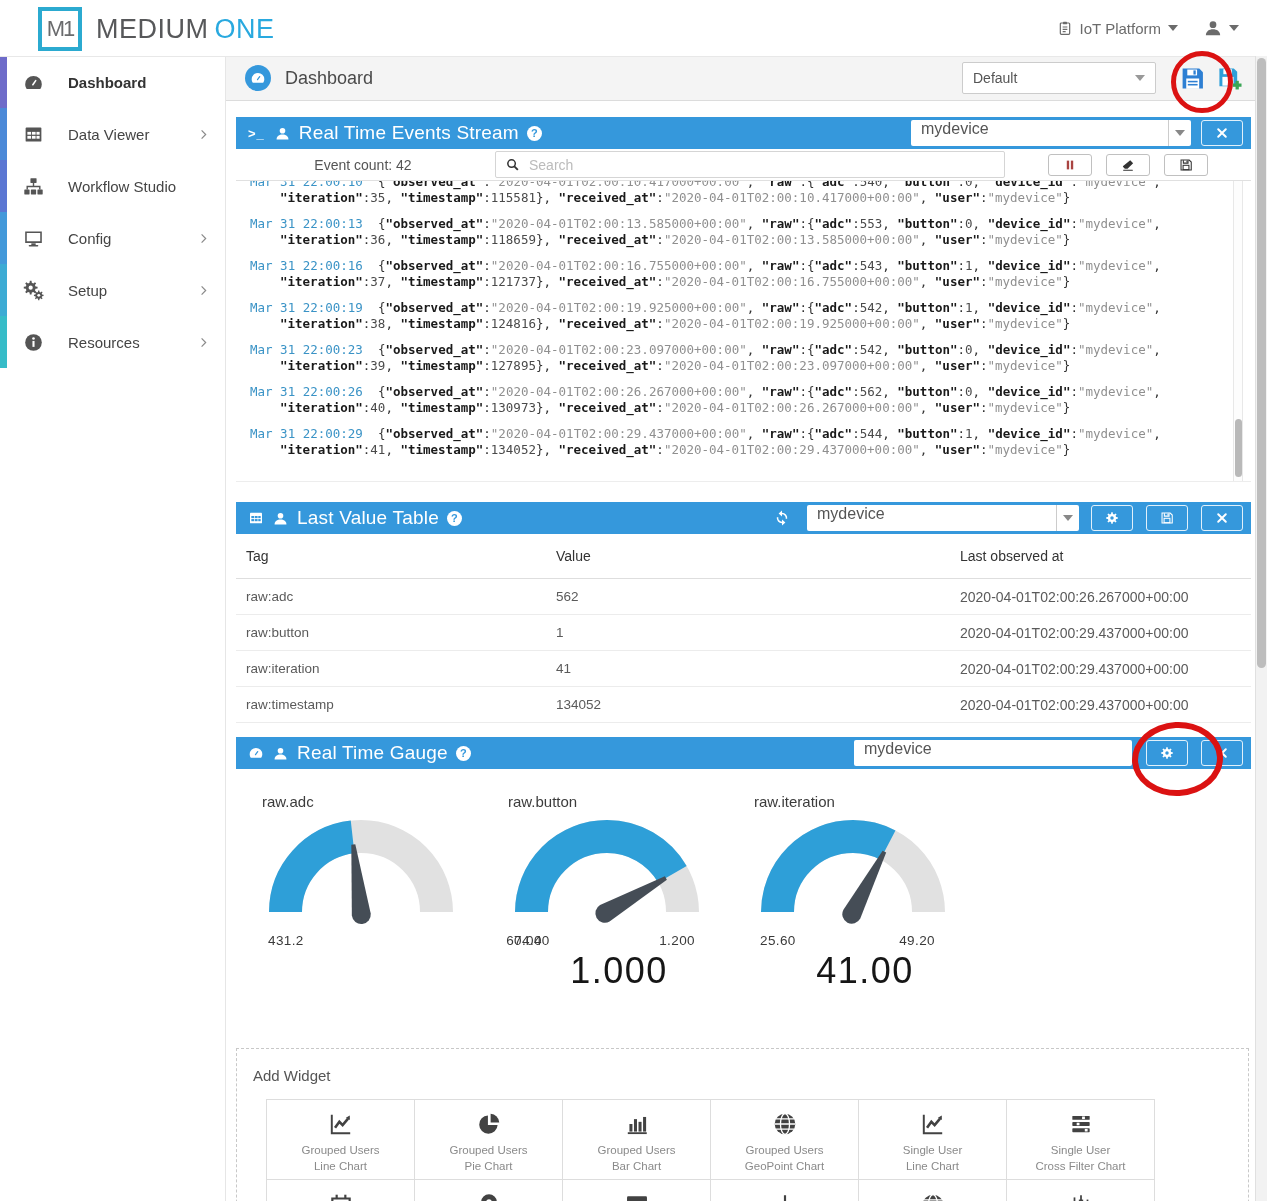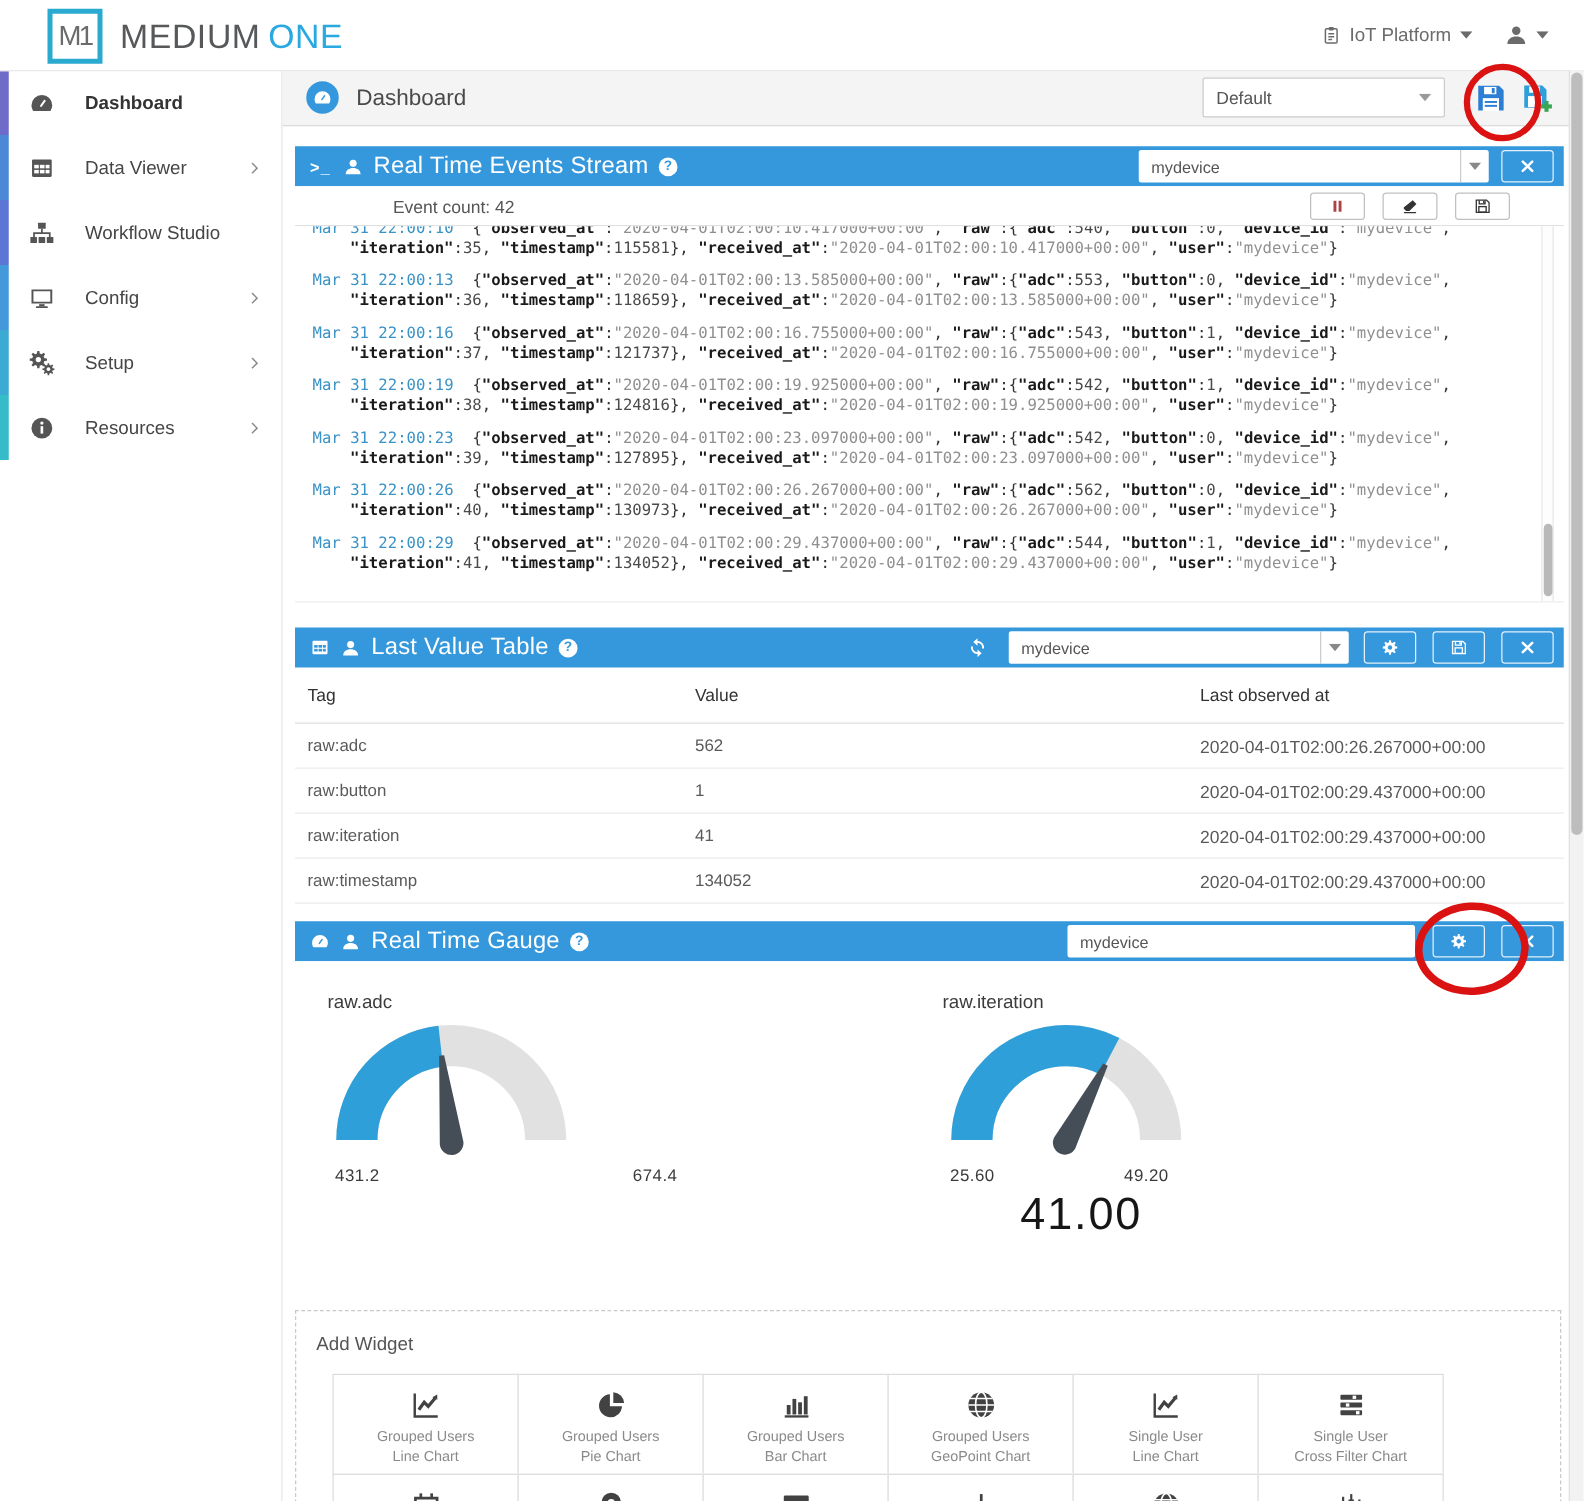--- a/index.html
+++ b/index.html
@@ -43,22 +43,22 @@
   .savebtn{width:25px;height:25px;margin-left:18px;cursor:pointer;}
   
   .widget{position:absolute;left:236px;width:1015px;background:#fff;}
   .widget-header{height:32px;background:#3598dc;--bg:#3598dc;display:flex;align-items:center;
                  color:#fff;padding:0 4px 0 12px;box-sizing:border-box;}
   .wh-title{font-size:19px;font-weight:500;margin-left:9px;letter-spacing:.2px;}
   .term{font-weight:bold;font-size:13px;letter-spacing:1px;margin-right:1px;}
   .person{width:15px;height:15px;margin-left:9px;color:#fff;}
   .qbadge{width:15px;height:15px;border-radius:50%;background:#fff;color:#3598dc;font-size:11px;
           font-weight:bold;display:inline-flex;align-items:center;justify-content:center;margin-left:8px;}
-  .combo{background:#fff;height:26px;border-radius:2px;display:flex;align-items:center;
-         color:#555;font-size:13px;cursor:pointer;}
+  .combo{background:#fff;height:26px;border-radius:2px;display:flex;align-items:flex-start;
+         color:#555;font-size:16px;cursor:pointer;}
   .combo .ctext{padding-left:10px;}
   .combo .csec{margin-left:auto;height:100%;width:22px;border-left:1px solid #ccc;display:flex;
                align-items:center;justify-content:center;color:#888;}
   .wbtn{width:42px;height:26px;border:1px solid rgba(255,255,255,.85);border-radius:3px;margin-left:13px;
         display:flex;align-items:center;justify-content:center;color:#fff;cursor:pointer;box-sizing:border-box;}
   
   .events{top:117px;}
   .ev-toolbar{height:31px;border-bottom:1px solid #e0e0e0;display:flex;align-items:center;background:#fff;}
   .ev-count{width:254px;text-align:center;font-size:14px;color:#555;}
   .search-box{width:510px;height:27px;border:1px solid #d5d5d5;border-radius:2px;display:flex;
@@ -332,20 +332,29 @@
     <div class="wbtn" style="margin-left:10px;margin-right:4px;">
         <span class="icon i14">
           <svg viewBox="0 0 24 24">
             <path d="M5.5 5.5l13 13M18.5 5.5l-13 13" stroke="currentColor" stroke-width="3.4" stroke-linecap="round"></path>
           </svg>
         </span>
       </div>
   </div>
   <div class="ev-toolbar">
     <div class="ev-count">Event count: 42</div>
+    <div class="search-box" style="margin-left:5px;">
+      <span class="sicon2 icon">
+          <svg viewBox="0 0 24 24" fill="none" stroke="currentColor" stroke-width="2.4">
+            <circle cx="10.5" cy="10.5" r="6"></circle>
+            <path d="M15 15l5.5 5.5" stroke-width="3"></path>
+          </svg>
+        </span>
+      <input type="text" placeholder="Search" style="">
+    </div>
     <div style="flex:1"></div>
     <div class="tbtn">
         <span class="icon i14">
           <svg viewBox="0 0 24 24" fill="#a94442">
             <rect x="6.5" y="4.5" width="4" height="15"></rect>
             <rect x="13.5" y="4.5" width="4" height="15"></rect>
           </svg>
         </span>
       </div>
     <div class="tbtn">
@@ -541,20 +550,35 @@
           <path d="M19.5 97 A75.5 75.5 0 0 1 170.5 97" fill="none" stroke="#2e9fd8" stroke-width="33" pathLength="100" stroke-dasharray="46.4 200"></path>
           <g transform="translate(95 97) rotate(-6.5)">
             <path d="M-9.5 2.5 A9.5 9.5 0 1 0 9.5 2.5 L2 -68 L-2 -68 Z" fill="#454d56"></path>
           </g>
         </svg>
         <div class="grange">
           <span class="gmin">431.2</span>
           <span class="gmax">674.4</span>
         </div>
       </div>
+      <div class="gauge-col g2">
+        <div class="glabel">raw.button</div>
+        <svg class="gsvg" width="190" height="112" viewBox="0 0 190 112">
+          <path d="M19.5 97 A75.5 75.5 0 0 1 170.5 97" fill="none" stroke="#e1e1e1" stroke-width="33" pathLength="100"></path>
+          <path d="M19.5 97 A75.5 75.5 0 0 1 170.5 97" fill="none" stroke="#2e9fd8" stroke-width="33" pathLength="100" stroke-dasharray="83.3 200"></path>
+          <g transform="translate(95 97) rotate(60.0)">
+            <path d="M-9.5 2.5 A9.5 9.5 0 1 0 9.5 2.5 L2 -68 L-2 -68 Z" fill="#454d56"></path>
+          </g>
+        </svg>
+        <div class="grange">
+          <span class="gmin">0.000</span>
+          <span class="gmax">1.200</span>
+        </div>
+        <div class="gval">1.000</div>
+      </div>
       <div class="gauge-col g3">
         <div class="glabel">raw.iteration</div>
         <svg class="gsvg" width="190" height="112" viewBox="0 0 190 112">
           <path d="M19.5 97 A75.5 75.5 0 0 1 170.5 97" fill="none" stroke="#e1e1e1" stroke-width="33" pathLength="100"></path>
           <path d="M19.5 97 A75.5 75.5 0 0 1 170.5 97" fill="none" stroke="#2e9fd8" stroke-width="33" pathLength="100" stroke-dasharray="65.3 200"></path>
           <g transform="translate(95 97) rotate(27.5)">
             <path d="M-9.5 2.5 A9.5 9.5 0 1 0 9.5 2.5 L2 -68 L-2 -68 Z" fill="#454d56"></path>
           </g>
         </svg>
         <div class="grange">

